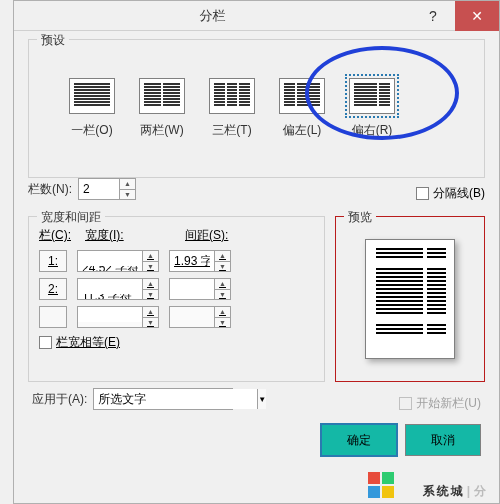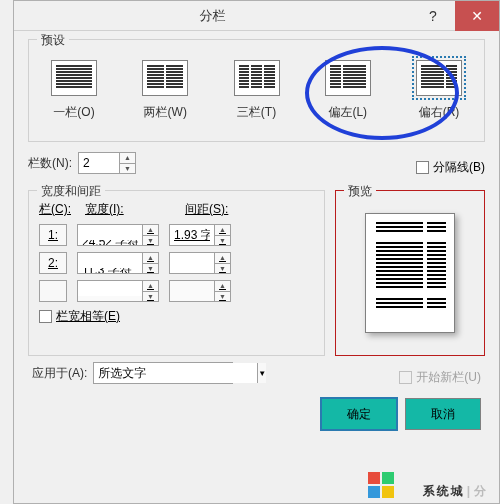--- a/index.html
+++ b/index.html
@@ -4,24 +4,24 @@
   <style>
     * { box-sizing: border-box; margin: 0; padding: 0; font-family: "Microsoft YaHei", sans-serif; font-size: 12px; }
     body { width: 500px; height: 504px; background: #f0f0f0; position: relative; }
     .dialog { width: 487px; height: 504px; background: #f0f0f0; border: 1px solid #b0b0b0; position: absolute; left: 13px; top: 0; }
     .titlebar { height: 30px; background: #f0f0f0; border-bottom: 1px solid #d0d0d0; display: flex; align-items: center; position: relative; }
     .title { flex: 1; text-align: center; font-size: 13px; color: #333; }
     .title-buttons { display: flex; }
     .help-btn { width: 44px; height: 30px; display: flex; align-items: center; justify-content: center; color: #333; font-size: 14px; cursor: pointer; }
     .close-btn { width: 44px; height: 30px; background: #c75050; color: #fff; display: flex; align-items: center; justify-content: center; font-size: 14px; cursor: pointer; }
     .content { padding: 8px 14px; }
-    .fieldset { border: 1px solid #d0d0d0; padding: 10px; margin-bottom: 10px; position: relative; }
+    .fieldset { border: 1px solid #d0d0d0; padding: 28px; position: relative; }
     .fieldset-wide { }
     .legend { position: absolute; top: -8px; left: 8px; background: #f0f0f0; padding: 0 4px; color: #333; }
-    .presets-row { display: flex; justify-content: space-between; padding: 10px 0; }
+    .presets-row { display: flex; justify-content: flex-start; padding: 10px 0; }
     .preset { display: flex; flex-direction: column; align-items: center; width: 70px; cursor: pointer; }
     .preset-icon { width: 46px; height: 36px; border: 1px solid #808080; margin-bottom: 8px; display: flex; padding: 4px; gap: 2px; background: #fff; }
     .preset-icon.selected { outline: 2px dotted #2a7ab0; outline-offset: 2px; }
     .preset-col { flex: 1; display: flex; flex-direction: column; gap: 1px; }
     .preset-col.narrow { flex: 0.5; }
     .preset-line { height: 2px; background: #333; }
     .preset-label { font-size: 12px; color: #333; }
     .row { display: flex; align-items: center; margin-bottom: 8px; }
     .row-between { justify-content: space-between; }
     .label { color: #333; margin-right: 6px; }

